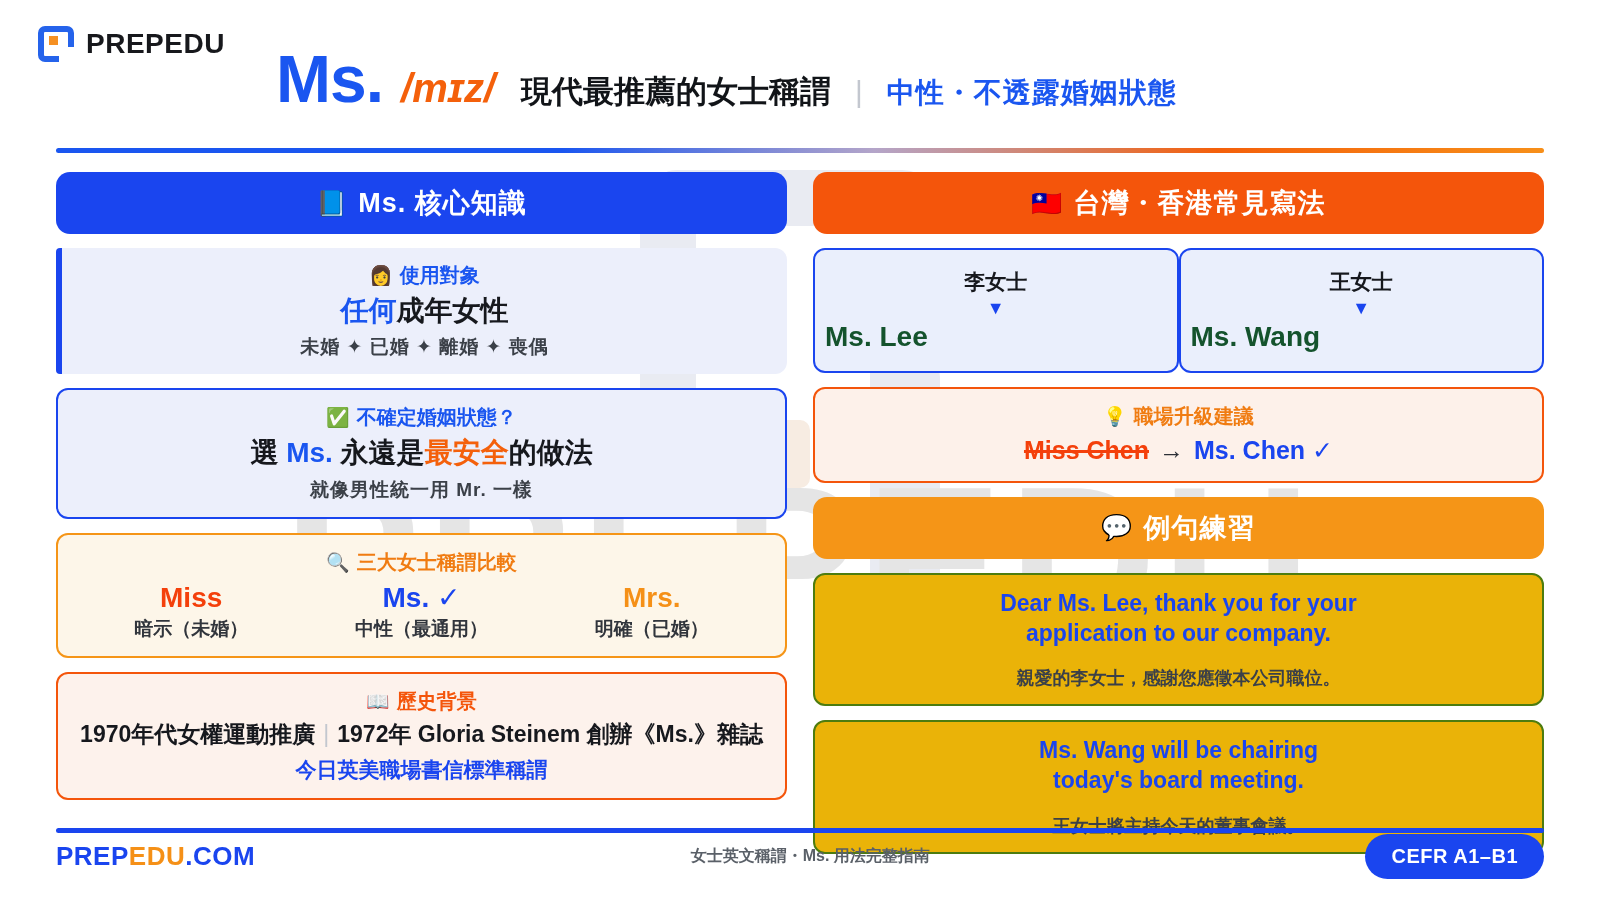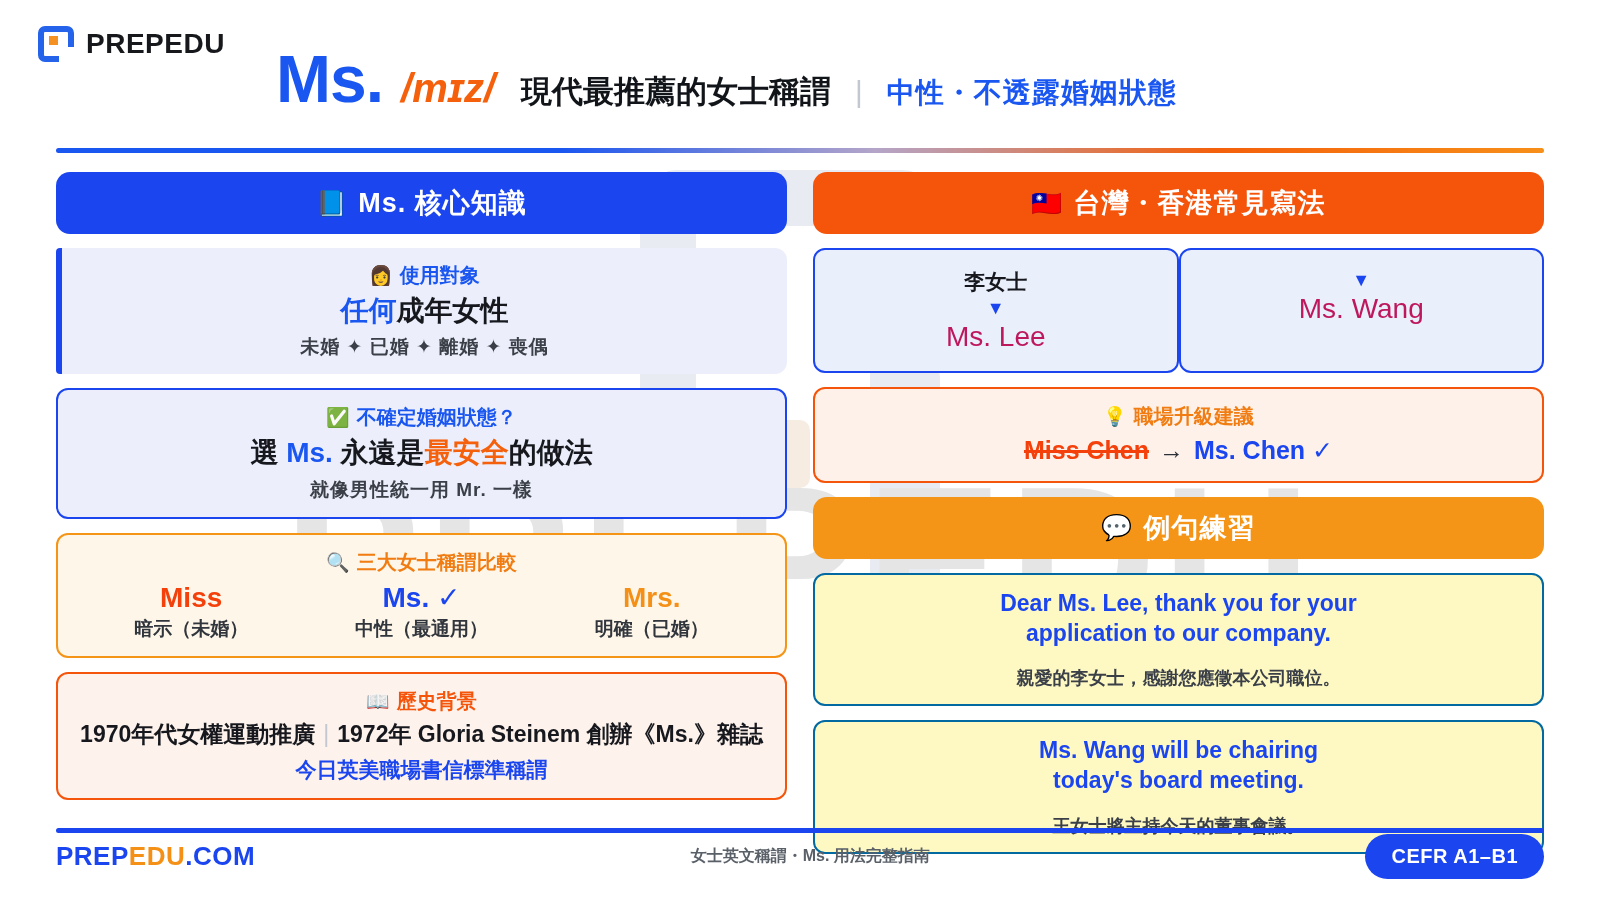--- a/index.html
+++ b/index.html
@@ -96,21 +96,21 @@
   .card { border-radius: 12px; padding: 14px 18px; position: relative; }
 
   .card.lav {
     background: #eceffb; border-left: 6px solid #1a45ef;
     border-radius: 4px 12px 12px 4px;
   }
   .card.lav-b { background: #eceffb; border: 2px solid #1a45ef; }
   .card.cream-o { background: #fdf6e9; border: 2px solid #f59517; }
   .card.cream-r { background: #fdf2ec; border: 2px solid #f4550b; }
   .card.peach { background: #fdf1ea; border: 2px solid #f4550b; }
-  .card.ivory { background: #fef9c3; border: 2px solid #0369a1; }
+  .card.ivory { background: #eab308; border: 2px solid #4d7c0f; }
   .card.lav-box { background: #eaeffc; border: 2px solid #1a45ef; border-radius: 12px; }
 
   .card-head {
     text-align: center; font-size: 20px; font-weight: 900;
     display: flex; align-items: center; justify-content: center; gap: 7px;
     margin-bottom: 4px;
   }
   .card-head.blue { color: #1a56f0; }
   .card-head.orange { color: #f4550b; }
   .card-head.amber { color: #f07c12; }
@@ -145,21 +145,21 @@
   .hist-note {
     text-align: center; font-size: 21px; font-weight: 900; color: #1a45ef;
     margin-top: 5px;
   }
 
   
   .pair { display: grid; grid-template-columns: 1fr 1fr; }
   .pair .card { padding: 18px 10px; }
   .pn-cn { text-align: center; font-size: 21px; font-weight: 800; color: #16181d; }
   .pn-arrow { text-align: center; font-size: 18px; color: #1a45ef; line-height: 1.4; }
-  .pn-en { text-align: center; font-size: 28px; font-weight: 400; color: #be185d; }
+  .pn-en { font-size: 28px; font-weight: 700; color: #14532d; }
 
   
   .upg { text-align: center; font-size: 25px; font-weight: 900; line-height: 1.3; }
   .upg .bad { color: #f4400b; text-decoration: line-through; text-decoration-thickness: 3px; }
   .upg .arr { color: #2b2f36; margin: 0 10px; font-weight: 700; }
   .upg .good { color: #1a45ef; }
 
   
   .ex-en {
     text-align: center; font-size: 23px; font-weight: 900; color: #1a45ef;
@@ -291,20 +291,21 @@
         <span>台灣・香港常見寫法</span>
       </div>
 
       <div class="pair">
         <div class="card lav-box">
           <div class="pn-cn">李女士</div>
           <div class="pn-arrow">▼</div>
           <div class="pn-en">Ms. Lee</div>
         </div>
         <div class="card lav-box">
+          <div class="pn-cn">王女士</div>
           <div class="pn-arrow">▼</div>
           <div class="pn-en">Ms. Wang</div>
         </div>
       </div>
 
       <div class="card peach">
         <div class="card-head amber">
           <span class="emoji">💡</span>
           <span>職場升級建議</span>
         </div>

